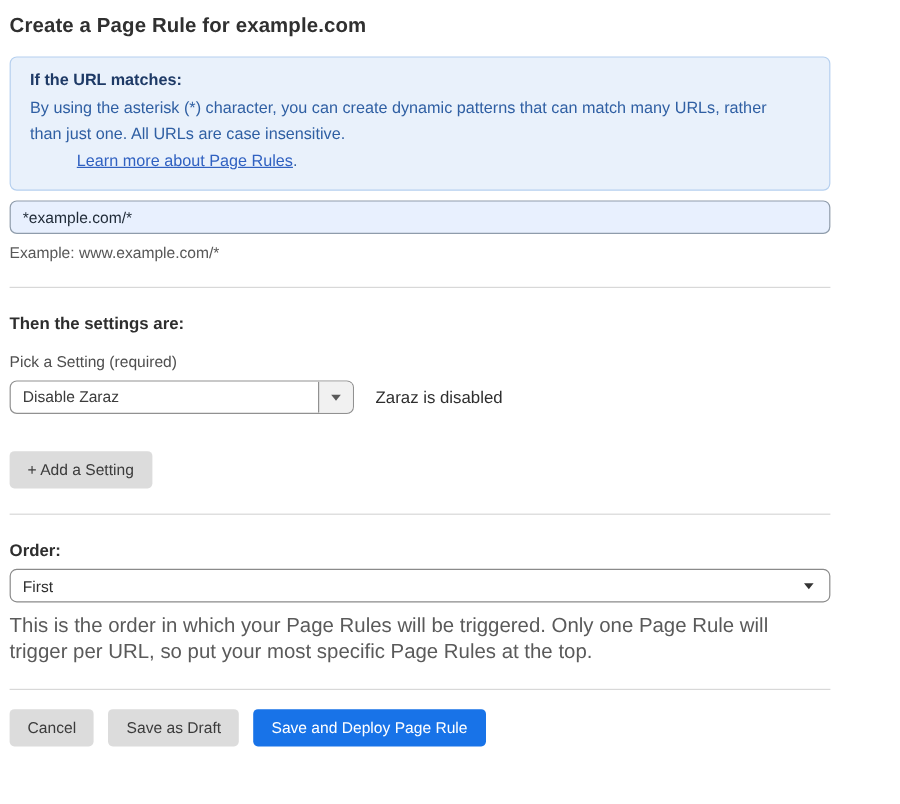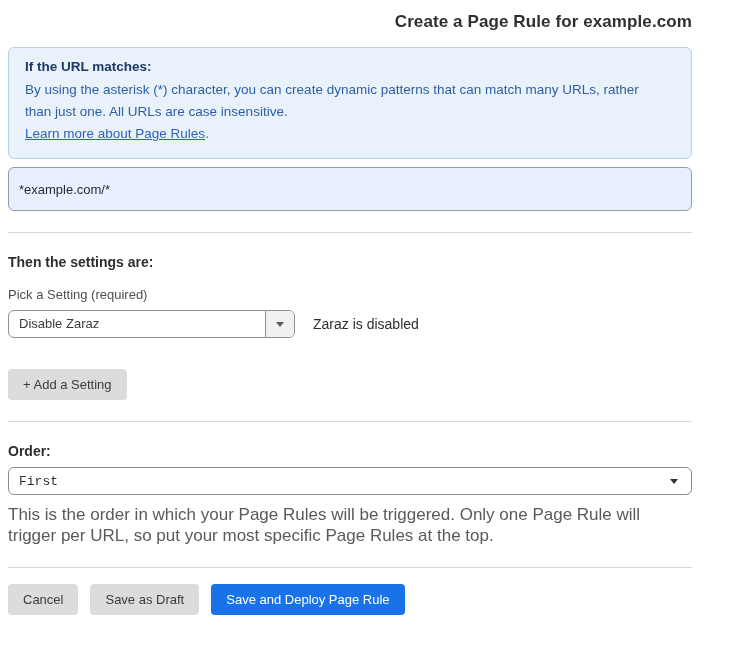--- a/index.html
+++ b/index.html
@@ -11,21 +11,20 @@
     overflow: hidden;
   }
   .container { padding: 12px 58px 0 8px; }
 
   .page-title {
     font-size: 17px;
     font-weight: 700;
     color: #303030;
     letter-spacing: 0.1px;
     margin-bottom: 15px;
-    text-align: right;
   }
 
   .info-box {
     background: #e9f1fb;
     border: 1px solid #b6d0ef;
     border-radius: 6px;
     padding: 11px 16px 13px 16px;
   }
   .info-box-heading {
     font-size: 13.5px;
@@ -36,36 +35,37 @@
   .info-box-body {
     font-size: 13.5px;
     line-height: 22px;
     color: #2f5fa3;
     max-width: 640px;
   }
   .info-box-link-line {
     font-size: 13.5px;
     line-height: 22px;
     color: #2f5fa3;
+    margin-left: 39px;
   }
   .info-link {
     color: #3061c1;
     text-decoration: underline;
     cursor: pointer;
   }
 
   .field-label {
     font-size: 13px;
     color: #4f4f4f;
     margin-top: 17px;
   }
   .url-input {
     display: block;
     width: 100%;
-    height: 44px;
+    height: 28px;
     margin-top: 8px;
     background: #e8f0fe;
     border: 1px solid #8f9cab;
     border-radius: 6px;
     padding: 12px 10px;
     font-family: "Liberation Sans", sans-serif;
     font-size: 13px;
     color: #1f2a37;
     outline: none;
   }
@@ -158,21 +158,20 @@
     align-items: center;
     justify-content: space-between;
     width: 100%;
     height: 28px;
     margin-top: 8px;
     background: #ffffff;
     border: 1px solid #8a8a8a;
     border-radius: 6px;
     padding: 0 13px 0 10px;
     cursor: pointer;
-    font-family: Liberation Mono, monospace;
   }
   .wide-select .select-value {
     font-size: 13px;
     color: #2f2f2f;
   }
   .wide-select .tri-down { border-top-color: #333333; }
 
   .order-help {
     font-size: 17px;
     line-height: 21px;
@@ -196,20 +195,21 @@
 
   <div class="page-title">Create a Page Rule for example.com</div>
 
   <div class="info-box">
     <div class="info-box-heading">If the URL matches:</div>
     <div class="info-box-body">By using the asterisk (*) character, you can create dynamic patterns that can match many URLs, rather than just one. All URLs are case insensitive.</div>
     <div class="info-box-link-line"><span class="info-link">Learn more about Page Rules</span><span>.</span></div>
   </div>
 
   <input class="url-input" type="text" value="*example.com/*" style="">
+  <div class="helper-text">Example: www.example.com/*</div>
 
   <hr class="divider">
 
   <div class="section-heading">Then the settings are:</div>
 
   <div class="field-label">Pick a Setting (required)</div>
   <div class="setting-row">
     <div class="select-box">
       <div class="select-value">Disable Zaraz</div>
       <div class="select-arrow-seg">

